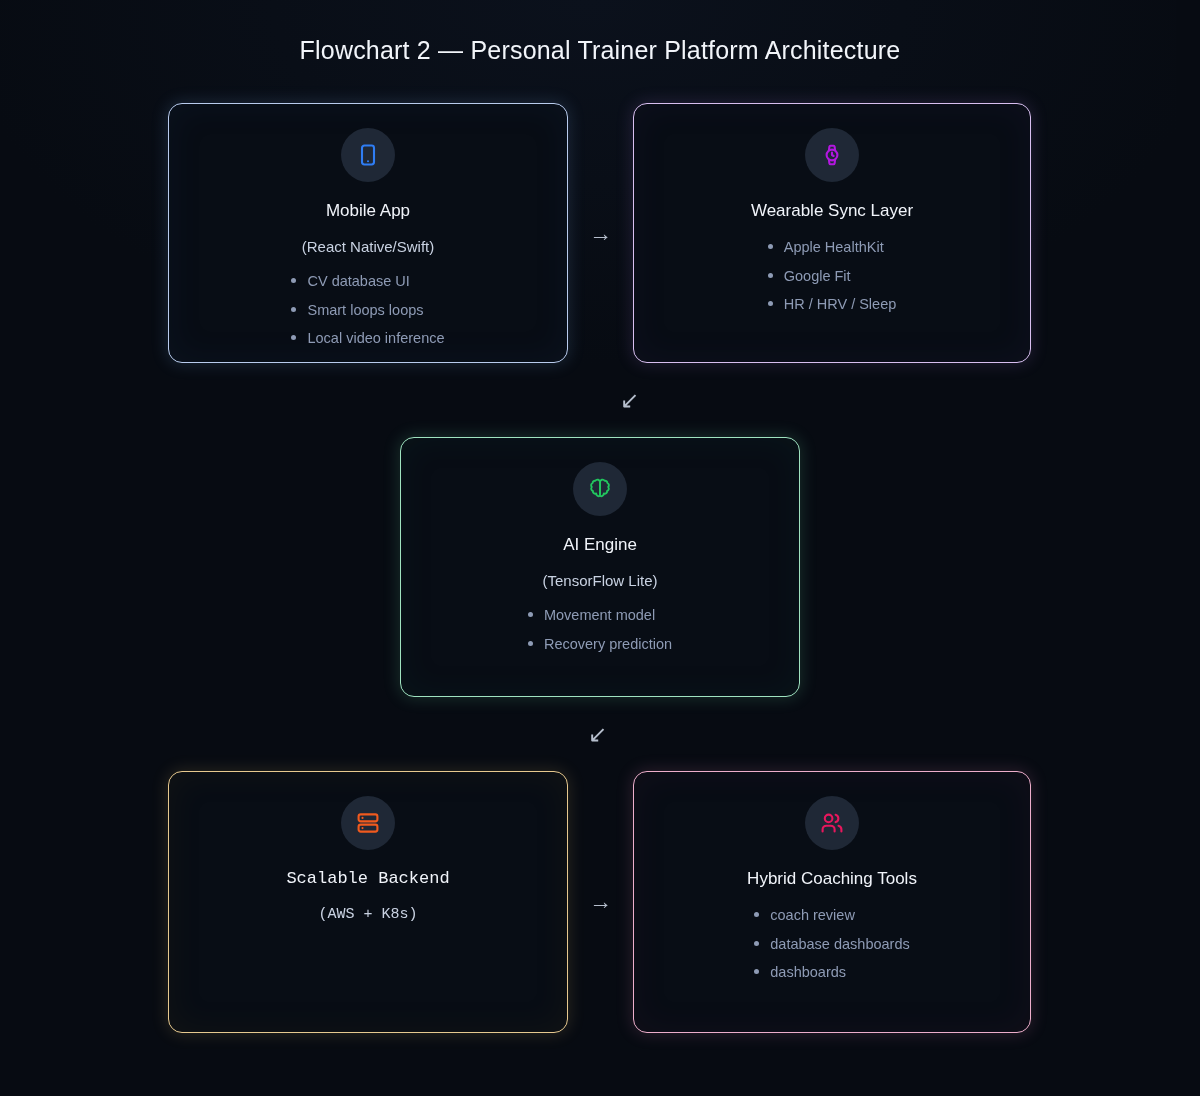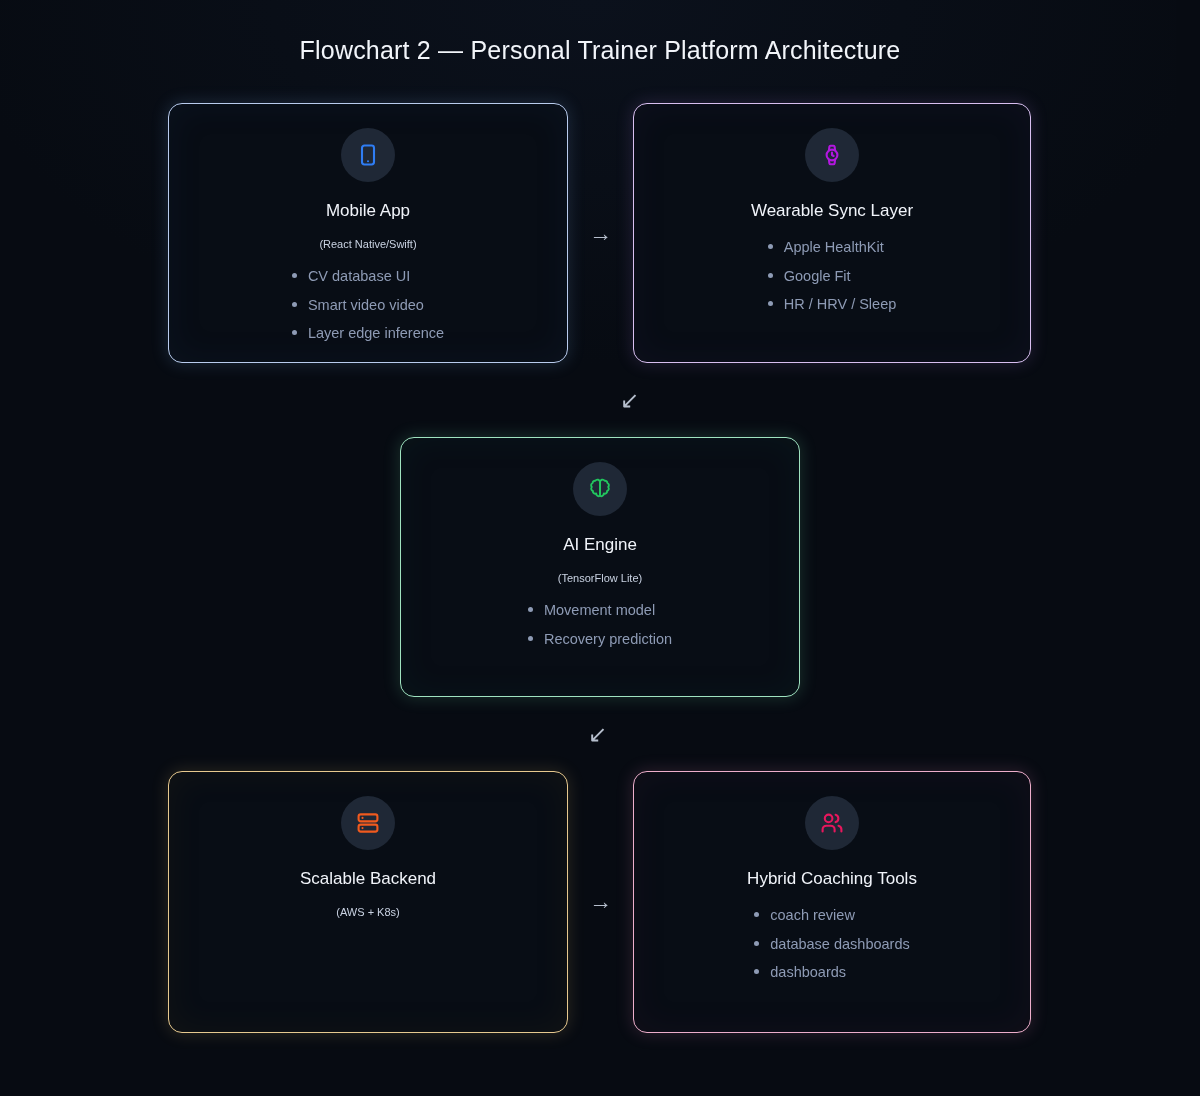--- a/index.html
+++ b/index.html
@@ -69,21 +69,21 @@
     margin-top: 19px;
     font-size: 17px;
     font-weight: 400;
     color: #f1f4fa;
     text-align: center;
     line-height: 1.2;
   }
 
   .card-sub {
     margin-top: 17px;
-    font-size: 11px;
+    font-size: 15px;
     color: #c9d2e2;
     text-align: center;
   }
 
   .bullets {
     margin: 0;
     padding: 0;
     list-style: none;
     align-self: center;
     margin-top: 19px;
@@ -113,21 +113,21 @@
   #card-mobile-app      { left: 168px; top: 103px;  width: 400px; height: 260px; }
   #card-wearable-sync   { left: 633px; top: 103px;  width: 398px; height: 260px; }
   #card-ai-engine       { left: 400px; top: 437px;  width: 400px; height: 260px; }
   #card-backend         { left: 168px; top: 771px;  width: 400px; height: 262px; }
   #card-coaching        { left: 633px; top: 771px;  width: 398px; height: 262px; }
 
   
   .c-blue   { border-color: #b9ccee; box-shadow: 0 0 16px 2px rgba(120,170,230,0.16), inset 0 0 34px rgba(30,60,110,0.12); }
   .c-purple { border-color: #d8bff0; box-shadow: 0 0 16px 2px rgba(170,120,220,0.15), inset 0 0 34px rgba(70,40,110,0.10); }
   .c-green  { border-color: #9fe3c0; box-shadow: 0 0 16px 2px rgba(110,220,170,0.16), inset 0 0 34px rgba(20,90,70,0.10); }
-  .c-gold   { border-color: #e7c98f; box-shadow: 0 0 16px 2px rgba(225,185,105,0.14), inset 0 0 34px rgba(110,80,20,0.10); }
+  .c-gold   { border-color: #e7c98f; box-shadow: 0 0 16px 2px rgba(225,185,105,0.14), inset 0 0 34px rgba(110,80,20,0.10); font-family: Liberation Mono, monospace; }
   .c-pink   { border-color: #edaecb; box-shadow: 0 0 16px 2px rgba(230,130,180,0.15), inset 0 0 34px rgba(110,30,70,0.10); }
 
   
   .arrow {
     position: absolute;
     color: #b6bfcd;
     font-size: 23px;
     line-height: 1;
     user-select: none;
   }
@@ -152,25 +152,25 @@
     </div>
     <div class="card-title">Mobile App</div>
     <div class="card-sub">(React Native/Swift)</div>
     <ul class="bullets">
       <li>
           <span class="dot"></span>
           <span>CV database UI</span>
         </li>
       <li>
           <span class="dot"></span>
-          <span>Smart video video</span>
-        </li>
-      <li>
-          <span class="dot"></span>
-          <span>Layer edge inference</span>
+          <span>Smart loops loops</span>
+        </li>
+      <li>
+          <span class="dot"></span>
+          <span>Local video inference</span>
         </li>
     </ul>
   </div>
 
   <div class="card c-green" id="card-ai-engine">
     <div class="icon-wrap">
       <svg width="24" height="24" viewBox="0 0 24 24" fill="none" stroke="#22c55e" stroke-width="1.9" stroke-linecap="round" stroke-linejoin="round">
         <path d="M12 5.2a2.6 2.6 0 0 0-4.7-1.5A2.4 2.4 0 0 0 4.6 6a2.5 2.5 0 0 0-.8 4 2.5 2.5 0 0 0 1.1 4 2.4 2.4 0 0 0 3.3 2.5A2.5 2.5 0 0 0 12 18.8z"></path>
         <path d="M12 5.2a2.6 2.6 0 0 1 4.7-1.5A2.4 2.4 0 0 1 19.4 6a2.5 2.5 0 0 1 .8 4 2.5 2.5 0 0 1-1.1 4 2.4 2.4 0 0 1-3.3 2.5A2.5 2.5 0 0 1 12 18.8z"></path>
         <path d="M12 5.2v13.6"></path>

